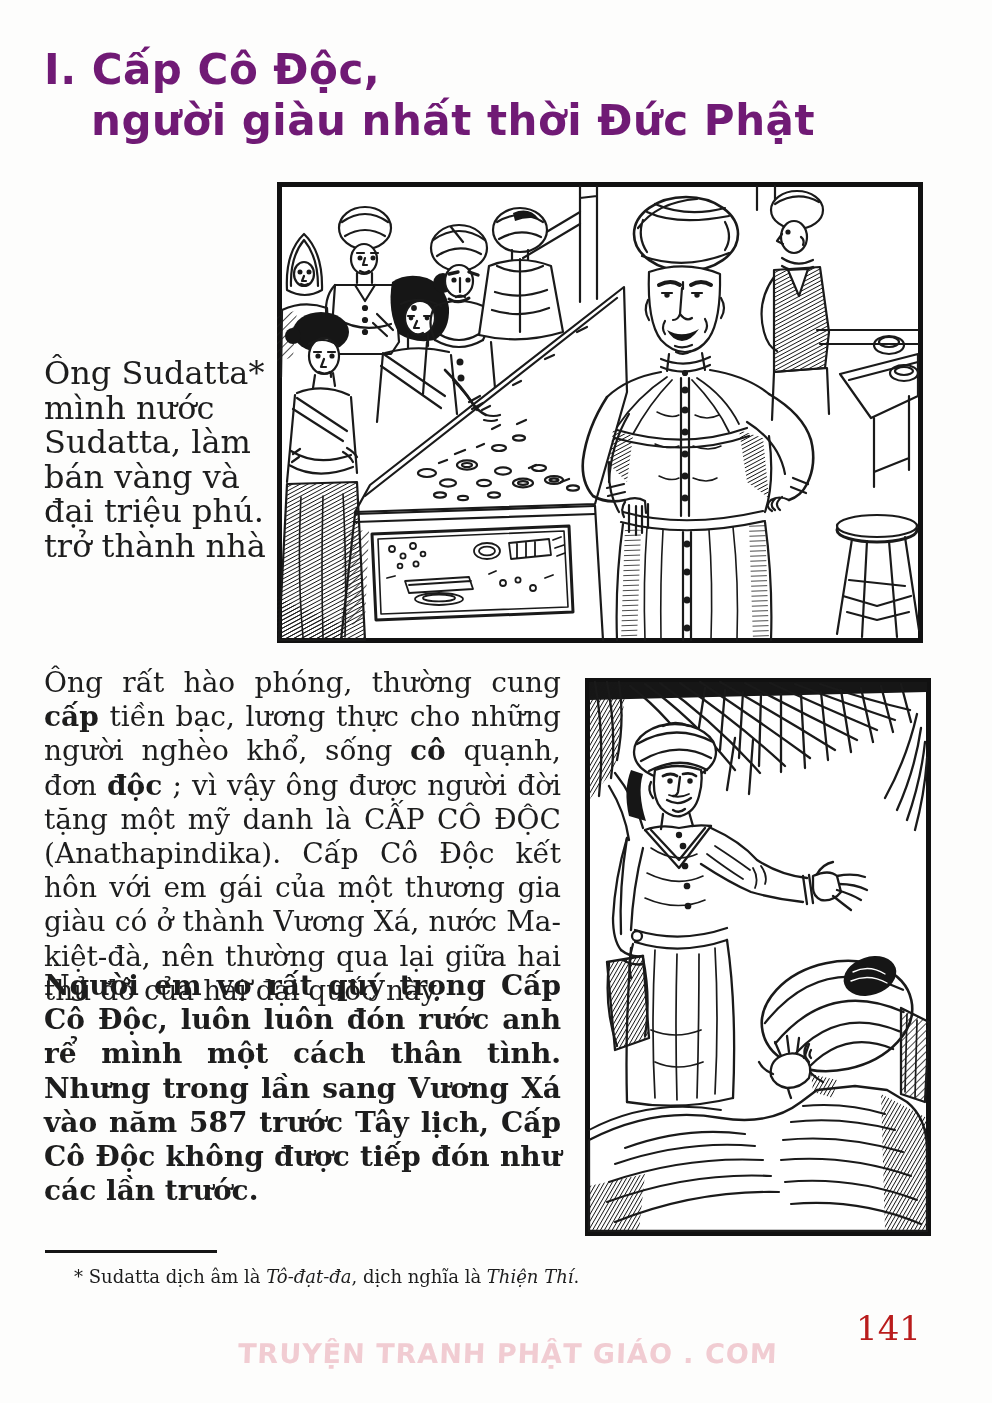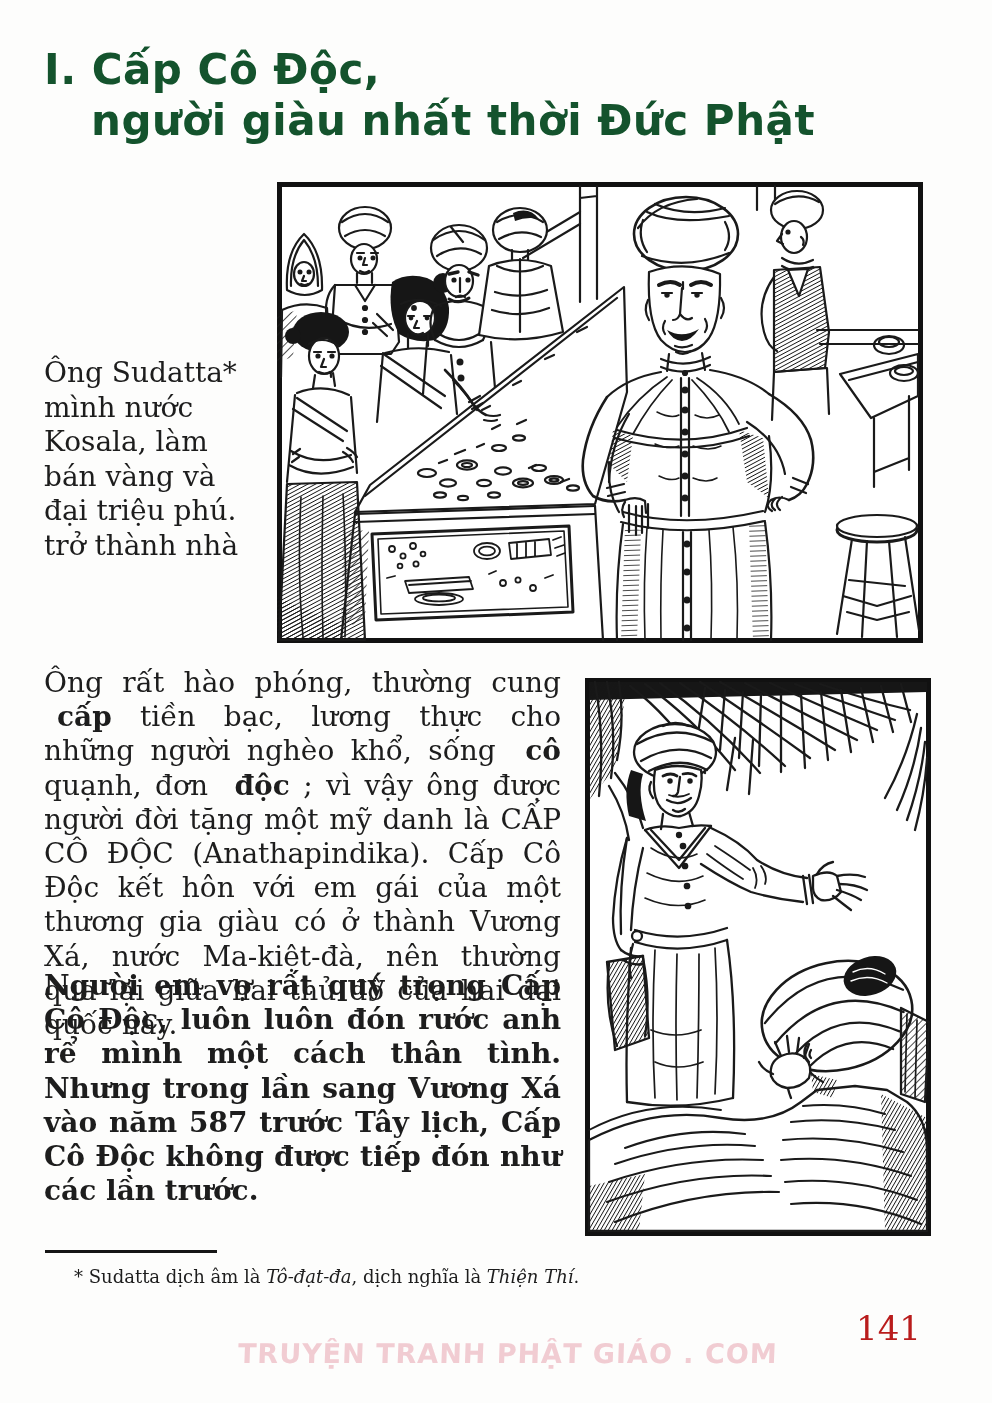--- a/index.html
+++ b/index.html
@@ -4,35 +4,35 @@
 <style>
   html,body{margin:0;padding:0;background:#e8e8e8;}
   .page{
     position:relative; width:992px; height:1403px; margin:0 auto;
     background:#fdfdfc; overflow:hidden; color:#1c1c1c;
     font-family:"DejaVu Serif", serif;
   }
   .title{
     position:absolute; left:44px; top:44px;
     font-family:"DejaVu Sans", sans-serif; font-weight:bold;
-    font-size:42px; line-height:51px; color:#14532d; letter-spacing:0.5px;
+    font-size:42px; line-height:51px; color:#701a75; letter-spacing:0.5px;
     white-space:nowrap;
   }
   .title .line2{ margin-left:47px; }
   .caption{
     position:absolute; left:44px; top:356px; width:238px;
-    font-size:28px; line-height:34.5px; color:#1d1d1d;
+    font-size:32px; line-height:34.5px; color:#1d1d1d;
   }
   .para{
     position:absolute; left:44px; width:517px;
     font-size:28px; line-height:34.2px; text-align:justify; color:#1d1d1d;
   }
   .para1{ top:666px; }
   .para2{ top:969px;font-weight:bold; }
-  .b{ font-weight:bold;margin-left:13px; }
+  .b{ font-weight:bold; }
   .i{ font-style:italic; }
   .fn-rule{
     position:absolute; left:45px; top:1250px; width:172px; height:0;
     border-top:3px solid #151515;
   }
   .footnote{
     position:absolute; left:74px; top:1261px; width:710px;
     font-size:18px; line-height:32px; color:#1d1d1d;
   }
   .pagenum{
@@ -56,21 +56,21 @@
 <div class="page">
 
   <div class="title">
     <div class="line1">I. Cấp Cô Độc,</div>
     <div class="line2">người giàu nhất thời Đức Phật</div>
   </div>
 
   <div class="caption">
       <div>Ông Sudatta*</div>
       <div>mình nước</div>
-      <div>Kosala, làm</div>
+      <div>Sudatta, làm</div>
       <div>bán vàng và</div>
       <div>đại triệu phú.</div>
       <div>trở thành nhà</div>
     </div>
 
   <div class="illo illo1" aria-label="Tiệm vàng: đám đông quanh quầy trưng bày vàng, ông Sudatta chống nạnh">
     <svg viewBox="0 0 646 461" xmlns="http://www.w3.org/2000/svg">
       <defs>
         <pattern id="a-h45" width="6" height="6" patternUnits="userSpaceOnUse" patternTransform="rotate(45)">
           <line x1="0" y1="0" x2="0" y2="6" stroke="#1c1c1c" stroke-width="1.6"></line>

